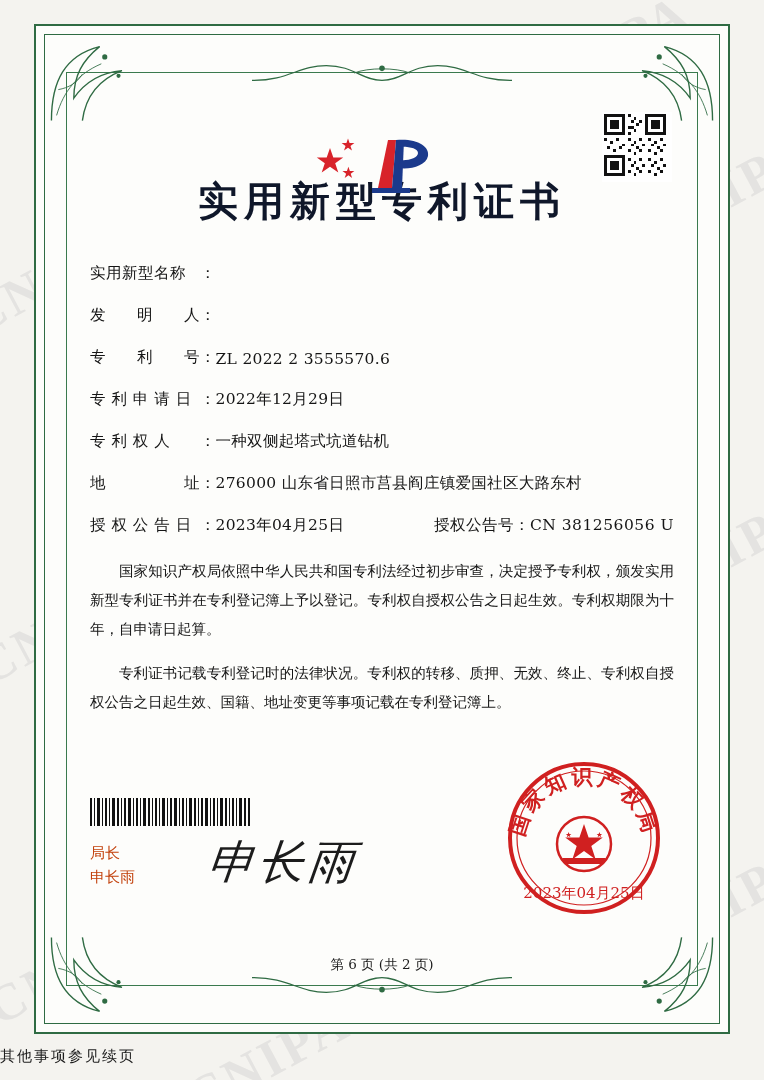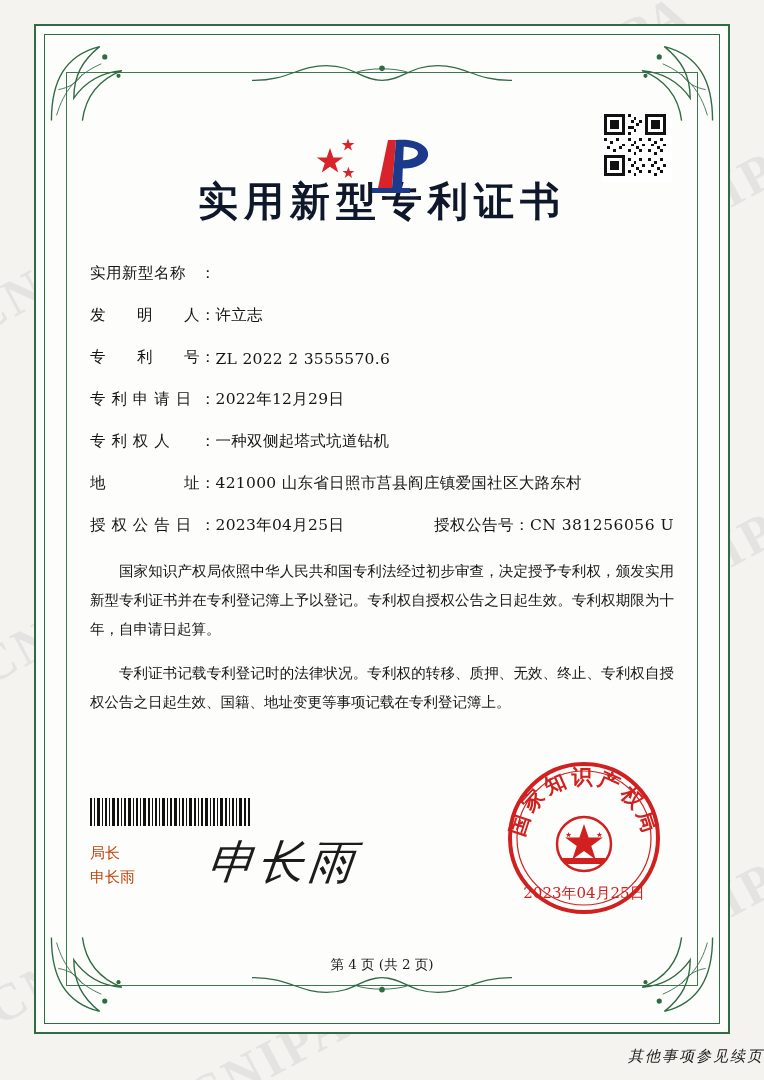--- a/index.html
+++ b/index.html
@@ -216,26 +216,25 @@
     text-align: center;
     font-size: 13.5px;
     color: #1b1b1b;
   }
 
   .footer-note {
     position: absolute;
     left: 0;
     right: 0;
     bottom: 14px;
-    text-align: right;
+    text-align: left;
     font-size: 15px;
     letter-spacing: 2px;
     color: #1b1b1b;
     z-index: 3;
-    font-style: italic;
   }
 </style>
 </head>
 <body>
 
 <div class="watermark-layer" id="wm-layer">
     <div class="wm" style="left: 150px; top: 60px;">CNIPA</div>
     <div class="wm" style="left: 520px; top: 20px;">CNIPA</div>
     <div class="wm" style="left: -40px; top: 250px;">CNIPA</div>
     <div class="wm" style="left: 330px; top: 210px;">CNIPA</div>
@@ -411,21 +410,20 @@
           <div class="field-label">实用新型名称</div>
           <span>：</span>
         </div>
         <div class="field-row">
           <div class="field-label spread">
             <span>发</span>
             <span>明</span>
             <span>人</span>
           </div>
           <span>：</span>
-          <div class="field-value">许立志</div>
         </div>
         <div class="field-row">
           <div class="field-label spread">
             <span>专</span>
             <span>利</span>
             <span>号</span>
           </div>
           <span>：</span>
           <div class="field-value">ZL 2022 2 3555570.6</div>
         </div>
@@ -438,21 +436,21 @@
           <div class="field-label">专 利 权 人</div>
           <span>：</span>
           <div class="field-value">一种双侧起塔式坑道钻机</div>
         </div>
         <div class="field-row">
           <div class="field-label spread">
             <span>地</span>
             <span>址</span>
           </div>
           <span>：</span>
-          <div class="field-value">421000 山东省日照市莒县阎庄镇爱国社区大路东村</div>
+          <div class="field-value">276000 山东省日照市莒县阎庄镇爱国社区大路东村</div>
         </div>
         <div class="field-row">
           <div class="field-label">授 权 公 告 日</div>
           <span>：</span>
           <div class="field-value">2023年04月25日</div>
           <div class="inline-extra-label">授权公告号：CN 381256056 U</div>
         </div>
       </div>
 
     <p class="para">国家知识产权局依照中华人民共和国专利法经过初步审查，决定授予专利权，颁发实用新型专利证书并在专利登记簿上予以登记。专利权自授权公告之日起生效。专利权期限为十年，自申请日起算。</p>
@@ -532,17 +530,17 @@
           <g fill="#d02020">
             <polygon points="-14,-14 -12.6,-10.4 -8.9,-10.4 -11.9,-8.1 -10.7,-4.4 -14,-6.7 -17.3,-4.4 -16.1,-8.1 -19.1,-10.4 -15.4,-10.4" transform="scale(0.55) translate(-14,-8)"></polygon>
             <polygon points="14,-14 15.4,-10.4 19.1,-10.4 16.1,-8.1 17.3,-4.4 14,-6.7 10.7,-4.4 11.9,-8.1 8.9,-10.4 12.6,-10.4" transform="scale(0.55) translate(14,-8)"></polygon>
           </g>
           <path d="M-22 14 L22 14 L18 20 L-18 20 Z" fill="#d02020"></path>
         </g>
         <text x="80" y="140" text-anchor="middle" font-size="15" fill="#d02020" font-family="'DejaVu Serif', serif" id="seal-date-text">2023年04月25日</text>
       </svg>
     </div>
 
-    <div class="page-number">第 4 页 (共 2 页)</div>
+    <div class="page-number">第 6 页 (共 2 页)</div>
   </div>
 </div>
 
 <div class="footer-note">其他事项参见续页</div>
 
 </body></html>

